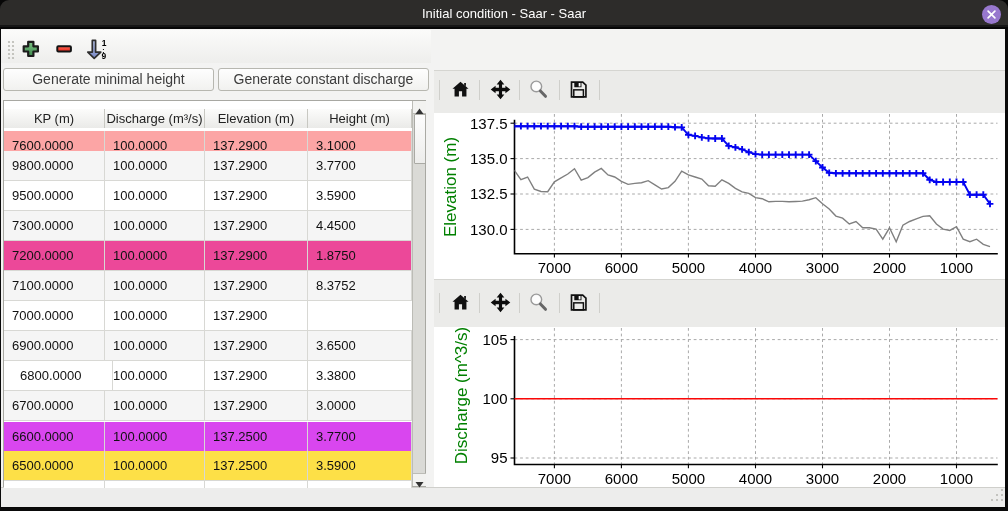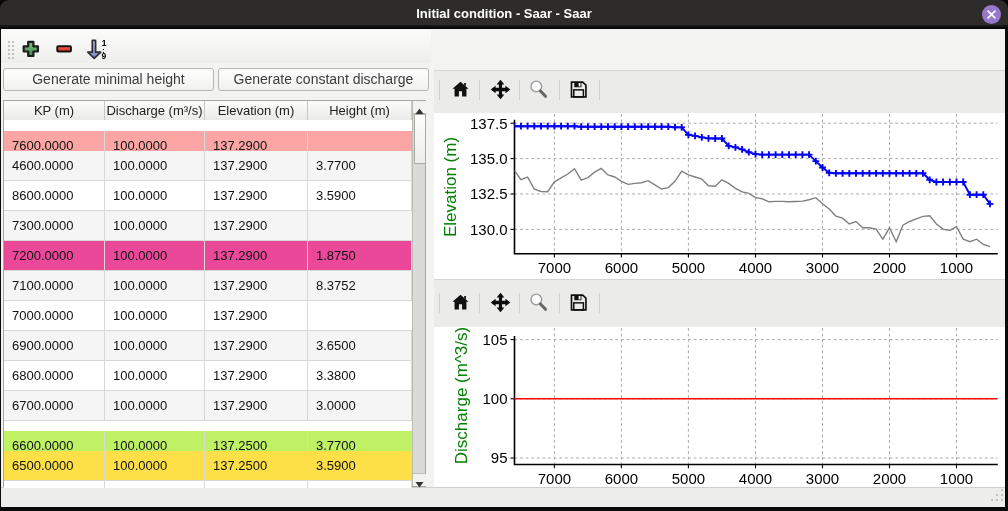--- a/index.html
+++ b/index.html
@@ -1,34 +1,34 @@
 <!DOCTYPE html>
 <html><head><meta charset="utf-8"><style>
 *{margin:0;padding:0;box-sizing:border-box}
 html,body{width:1008px;height:511px;overflow:hidden;background:#070707;
   font-family:"Liberation Sans",sans-serif;}
 #win{position:absolute;left:0;top:0;width:1008px;height:511px}
 #titlebar{position:absolute;left:0;top:0;width:100%;height:27px;background:#2d2c2a;
   border-radius:9px 9px 0 0;border-bottom:2px solid #161616}
-#title{position:absolute;width:100%;text-align:center;top:6px;font-size:13px;font-weight:bold;color:#fff}
+#title{position:absolute;width:100%;text-align:center;top:6px;font-size:13px;font-weight:normal;color:#fff}
 #closebtn{position:absolute;right:7px;top:5px;width:19px;height:19px;border-radius:50%;background:#9878ce}
 #closebtn svg{position:absolute;left:0;top:0}
 #content{position:absolute;left:1px;top:29px;width:1005px;height:478px;background:#f3f3f2}
 #statusbar{position:absolute;left:0;top:458px;width:100%;height:20px;background:#ededec;border-top:1px solid #cfcfcb}
 
 #ltoolbar{position:absolute;left:0;top:1px;width:430px;height:33px;
   background:linear-gradient(#fbfbfa,#eeeeec)}
 
 .btn{position:absolute;top:39px;height:23px;background:linear-gradient(#fefefe,#f1f1ef);
   border:1px solid #b7b7b0;border-radius:3px;font-size:14px;color:#3c3c3c;text-align:center;line-height:21px}
 
 #table{position:absolute;left:2px;top:71px;width:423px;height:387px;background:#fff;border:1px solid #a8a8a2}
 .hcell{position:absolute;top:0;height:19px;background:linear-gradient(#fcfcfb,#eaeae8);
   border-right:1px solid #c8c8c2;font-size:13px;color:#222;text-align:center;line-height:19px}
-#thead{position:absolute;left:0;top:0;width:408px;height:19px;border-bottom:4px solid #0f766e}
+#thead{position:absolute;left:0;top:8px;width:408px;height:19px;border-bottom:4px solid #0f766e}
 .trow{position:absolute;left:0;width:408px;height:30px;border-bottom:1px solid #d8d8d4}
 .cell{position:absolute;top:0;height:29px;border-right:1px solid #d8d8d4;font-size:13px;color:#111;
   line-height:29px;padding-left:8px}
 
 #sbar{position:absolute;left:408px;top:0;width:13px;height:385px;background:#dadad6;border-left:1px solid #bcbcb6}
 .sbtn{position:absolute;left:0;width:13px;height:13px;background:#f2f2f0;text-align:center}
 #sthumb{position:absolute;left:0.5px;top:13px;width:12px;height:50px;background:linear-gradient(#fdfdfd,#ededeb);
   border:1px solid #aaaaa4;border-radius:1px}
 
 .mtb{position:absolute;left:433px;width:572px;background:#ebebe9;border-top:1px solid #d5d5d1}
@@ -90,37 +90,39 @@
    <div id="thead">
           <div class="hcell" style="left:0px;width:101px">KP (m)</div>
           <div class="hcell" style="left:101px;width:100px">Discharge (m³/s)</div>
           <div class="hcell" style="left:201px;width:103px">Elevation (m)</div>
           <div class="hcell" style="left:304px;width:104px">Height (m)</div>
         </div>
    <div class="trow" style="top:30px;background:#fca5a5">
           <div class="cell" style="left:0px;width:101px">7600.0000</div>
           <div class="cell" style="left:101px;width:100px">100.0000</div>
           <div class="cell" style="left:201px;width:103px">137.2900</div>
+          <div class="cell" style="left:304px;width:104px">3.1000</div>
         </div>
         <div class="trow" style="top:49.5px;background:#f5f5f5">
-          <div class="cell" style="left:0px;width:101px">4600.0000</div>
+          <div class="cell" style="left:0px;width:101px">9800.0000</div>
           <div class="cell" style="left:101px;width:100px">100.0000</div>
           <div class="cell" style="left:201px;width:103px">137.2900</div>
           <div class="cell" style="left:304px;width:104px">3.7700</div>
         </div>
         <div class="trow" style="top:79.5px;background:#ffffff">
-          <div class="cell" style="left:0px;width:101px">8600.0000</div>
+          <div class="cell" style="left:0px;width:101px">9500.0000</div>
           <div class="cell" style="left:101px;width:100px">100.0000</div>
           <div class="cell" style="left:201px;width:103px">137.2900</div>
           <div class="cell" style="left:304px;width:104px">3.5900</div>
         </div>
         <div class="trow" style="top:109.5px;background:#f5f5f5">
           <div class="cell" style="left:0px;width:101px">7300.0000</div>
           <div class="cell" style="left:101px;width:100px">100.0000</div>
           <div class="cell" style="left:201px;width:103px">137.2900</div>
+          <div class="cell" style="left:304px;width:104px">4.4500</div>
         </div>
         <div class="trow" style="top:139.5px;background:#ec4899">
           <div class="cell" style="left:0px;width:101px">7200.0000</div>
           <div class="cell" style="left:101px;width:100px">100.0000</div>
           <div class="cell" style="left:201px;width:103px">137.2900</div>
           <div class="cell" style="left:304px;width:104px">1.8750</div>
         </div>
         <div class="trow" style="top:169.5px;background:#f5f5f5">
           <div class="cell" style="left:0px;width:101px">7100.0000</div>
           <div class="cell" style="left:101px;width:100px">100.0000</div>
@@ -132,32 +134,32 @@
           <div class="cell" style="left:101px;width:100px">100.0000</div>
           <div class="cell" style="left:201px;width:103px">137.2900</div>
         </div>
         <div class="trow" style="top:229.5px;background:#f5f5f5">
           <div class="cell" style="left:0px;width:101px">6900.0000</div>
           <div class="cell" style="left:101px;width:100px">100.0000</div>
           <div class="cell" style="left:201px;width:103px">137.2900</div>
           <div class="cell" style="left:304px;width:104px">3.6500</div>
         </div>
         <div class="trow" style="top:259.5px;background:#ffffff">
-          <div class="cell" style="left:0px;width:101px">6800.0000</div>
+          <div class="cell" style="left:8px;width:101px">6800.0000</div>
           <div class="cell" style="left:101px;width:100px">100.0000</div>
           <div class="cell" style="left:201px;width:103px">137.2900</div>
           <div class="cell" style="left:304px;width:104px">3.3800</div>
         </div>
         <div class="trow" style="top:289.5px;background:#f5f5f5">
           <div class="cell" style="left:0px;width:101px">6700.0000</div>
           <div class="cell" style="left:101px;width:100px">100.0000</div>
           <div class="cell" style="left:201px;width:103px">137.2900</div>
           <div class="cell" style="left:304px;width:104px">3.0000</div>
         </div>
-        <div class="trow" style="top:330px;background:#bef264">
+        <div class="trow" style="top:321px;background:#d946ef">
           <div class="cell" style="left:0px;width:101px">6600.0000</div>
           <div class="cell" style="left:101px;width:100px">100.0000</div>
           <div class="cell" style="left:201px;width:103px">137.2500</div>
           <div class="cell" style="left:304px;width:104px">3.7700</div>
         </div>
         <div class="trow" style="top:349.5px;background:#fde047">
           <div class="cell" style="left:0px;width:101px">6500.0000</div>
           <div class="cell" style="left:101px;width:100px">100.0000</div>
           <div class="cell" style="left:201px;width:103px">137.2500</div>
           <div class="cell" style="left:304px;width:104px">3.5900</div>

